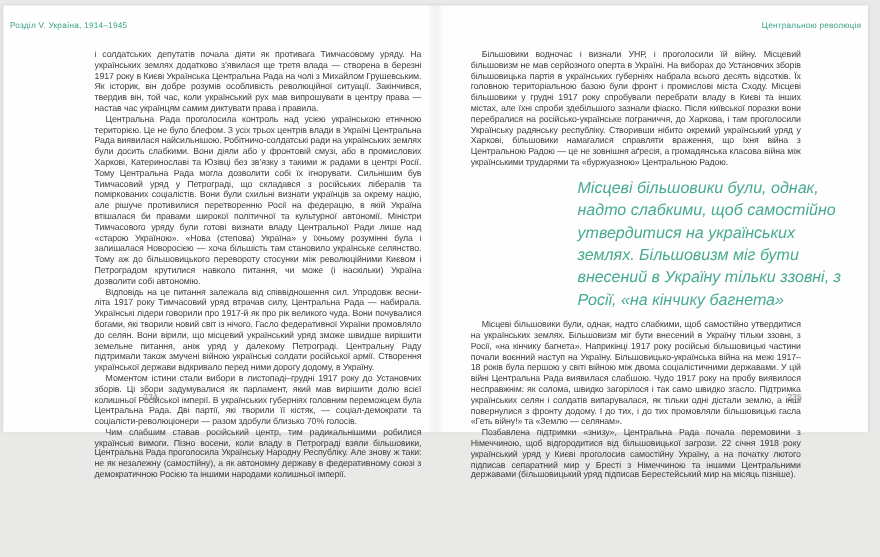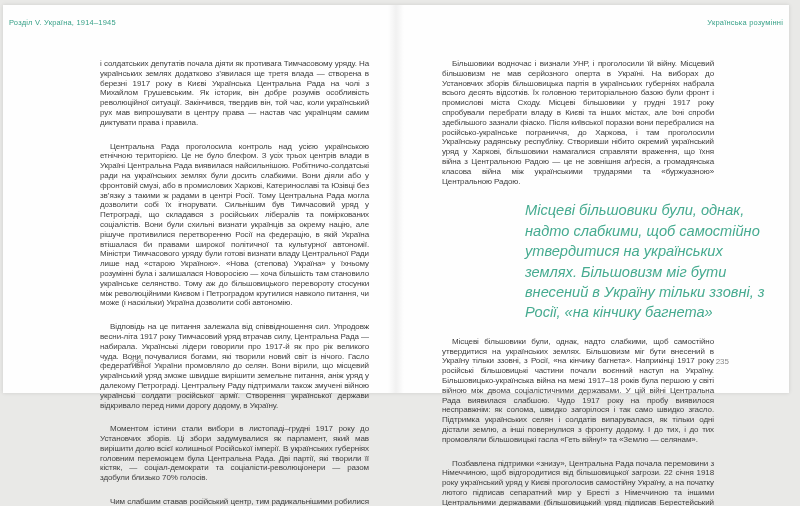--- a/index.html
+++ b/index.html
@@ -47,21 +47,21 @@
     top: 40px;
     font-size: 8px;
     line-height: 9.8px;
     letter-spacing: -0.1px;
     color: var(--body, #3e3e3e);
     text-align: justify;
   }
   .col-left { left: 83px; width: 297px; }
   .col-right { left: 32px; width: 300px; }
   p.para {
-    margin: 14px;
+    margin: 0;
     text-indent: 10px;
   }
   p.para.no-indent { text-indent: 0; }
   .pull-quote {
     margin: 8px -46px 7px 97px;
     width: 249px;
     font-style: italic;
     font-size: 14.6px;
     line-height: 20.4px;
     letter-spacing: 0;
@@ -89,21 +89,21 @@
       <p class="para no-indent">і солдатських депутатів почала діяти як противага Тимчасовому уряду. На українських землях додатково з’явилася ще третя влада — створена в березні 1917 року в Києві Українська Центральна Рада на чолі з Михайлом Грушевським. Як історик, він добре розумів особливість революційної ситуації. Закінчився, твердив він, той час, коли український рух мав випрошувати в центру права — настав час українцям самим диктувати права і правила.</p>
       <p class="para">Центральна Рада проголосила контроль над усією українською етнічною територією. Це не було блефом. З усіх трьох центрів влади в Україні Центральна Рада виявилася найсильнішою. Робітничо-солдатські ради на українських землях були досить слабкими. Вони діяли або у фронтовій смузі, або в промислових Харкові, Катеринославі та Юзівці без зв’язку з такими ж радами в центрі Росії. Тому Центральна Рада могла дозволити собі їх ігнорувати. Сильнішим був Тимчасовий уряд у Петрограді, що складався з російських лібералів та поміркованих соціалістів. Вони були схильні визнати українців за окрему націю, але рішуче противилися перетворенню Росії на федерацію, в якій Україна втішалася би правами широкої політичної та культурної автономії. Міністри Тимчасового уряду були готові визнати владу Центральної Ради лише над «старою Україною». «Нова (степова) Україна» у їхньому розумінні була і залишалася Новоросією — хоча більшість там становило українське селянство. Тому аж до більшовицького перевороту стосунки між революційними Києвом і Петроградом крутилися навколо питання, чи може (і наскільки) Україна дозволити собі автономію.</p>
       <p class="para">Відповідь на це питання залежала від співвідношення сил. Упродовж весни-літа 1917 року Тимчасовий уряд втрачав силу, Центральна Рада — набирала. Українські лідери говорили про 1917-й як про рік великого чуда. Вони почувалися богами, які творили новий світ із нічого. Гасло федеративної України промовляло до селян. Вони вірили, що місцевий український уряд зможе швидше вирішити земельне питання, аніж уряд у далекому Петрограді. Центральну Раду підтримали також змучені війною українські солдати російської армії. Створення української держави відкривало перед ними дорогу додому, в Україну.</p>
       <p class="para">Моментом істини стали вибори в листопаді–грудні 1917 року до Установчих зборів. Ці збори задумувалися як парламент, який мав вирішити долю всієї колишньої Російської імперії. В українських губерніях головним переможцем була Центральна Рада. Дві партії, які творили її кістяк, — соціал-демократи та соціалісти-революціонери — разом здобули близько 70% голосів.</p>
       <p class="para">Чим слабшим ставав російський центр, тим радикальнішими робилися українські вимоги. Пізно восени, коли владу в Петрограді взяли більшовики, Центральна Рада проголосила Українську Народну Республіку. Але знову ж таки: не як незалежну (самостійну), а як автономну державу в федеративному союзі з демократичною Росією та іншими народами колишньої імперії.</p>
     </div>
     <div class="page-num pn-left">234</div>
   </div>
 
   <div class="page">
-    <div class="running-head rh-right">Українська розумінні</div>
+    <div class="running-head rh-right">Центральною революція</div>
     <div class="body-col col-right">
       <p class="para">Більшовики водночас і визнали УНР, і проголосили їй війну. Місцевий більшовизм не мав серйозного оперта в Україні. На виборах до Установчих зборів більшовицька партія в українських губерніях набрала всього десять відсотків. Їх головною територіальною базою були фронт і промислові міста Сходу. Місцеві більшовики у грудні 1917 року спробували перебрати владу в Києві та інших містах, але їхні спроби здебільшого зазнали фіаско. Після київської поразки вони перебралися на російсько-українське пограниччя, до Харкова, і там проголосили Українську радянську республіку. Створивши нібито окремий український уряд у Харкові, більшовики намагалися справляти враження, що їхня війна з Центральною Радою — це не зовнішня аґресія, а громадянська класова війна між українськими трударями та «буржуазною» Центральною Радою.</p>
       <div class="pull-quote">Місцеві більшовики були, однак, надто слабкими, щоб самостійно утвердитися на українських землях. Більшовизм міг бути внесений в Україну тільки ззовні, з Росії, «на кінчику багнета»</div>
       <p class="para">Місцеві більшовики були, однак, надто слабкими, щоб самостійно утвердитися на українських землях. Більшовизм міг бути внесений в Україну тільки ззовні, з Росії, «на кінчику багнета». Наприкінці 1917 року російські більшовицькі частини почали воєнний наступ на Україну. Більшовицько-українська війна на межі 1917–18 років була першою у світі війною між двома соціалістичними державами. У цій війні Центральна Рада виявилася слабшою. Чудо 1917 року на пробу виявилося несправжнім: як солома, швидко загорілося і так само швидко згасло. Підтримка українських селян і солдатів випарувалася, як тільки одні дістали землю, а інші повернулися з фронту додому. І до тих, і до тих промовляли більшовицькі гасла «Геть війну!» та «Землю — селянам».</p>
       <p class="para">Позбавлена підтримки «знизу», Центральна Рада почала перемовини з Німеччиною, щоб відгородитися від більшовицької загрози. 22 січня 1918 року український уряд у Києві проголосив самостійну Україну, а на початку лютого підписав сепаратний мир у Бресті з Німеччиною та іншими Центральними державами (більшовицький уряд підписав Берестейський мир на місяць пізніше).</p>
     </div>
     <div class="page-num pn-right">235</div>
   </div>
 
   <div class="spine"></div>

